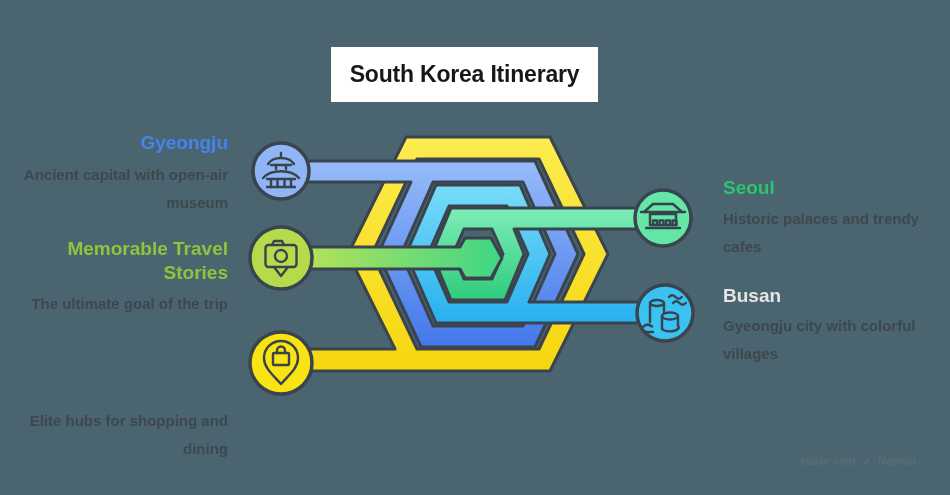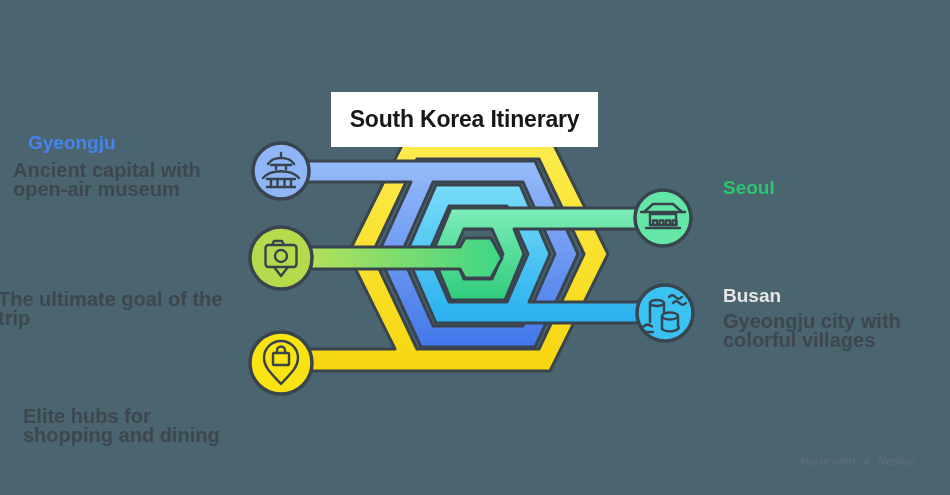--- a/index.html
+++ b/index.html
@@ -4,28 +4,28 @@
 <style>
   html,body{margin:0;padding:0;background:#33444c;}
   #stage{
     position:relative;width:950px;height:495px;overflow:hidden;
     background:#4a656f;
     font-family:"Liberation Sans", sans-serif;
   }
   #diagram{position:absolute;left:0;top:0;}
   .title-box{
     position:absolute;left:331px;top:47px;width:267px;height:55px;
-    background:#ffffff;display:flex;align-items:center;justify-content:center;margin-top:45px;
+    background:#ffffff;display:flex;align-items:center;justify-content:center;
   }
   .title-box h1{
     margin:0;font-size:23px;font-weight:800;color:#15181b;letter-spacing:-0.2px;white-space:nowrap;
   }
   .lbl{position:absolute;font-size:19px;font-weight:700;line-height:24px;}
-  .desc{position:absolute;font-size:20px;font-weight:700;line-height:19px;color:#3e474e;}
-  .left-col{text-align:left;}
+  .desc{position:absolute;font-size:15px;font-weight:700;line-height:28px;color:#3e474e;}
+  .left-col{text-align:right;}
   .right-col{text-align:left;}
   .watermark{
     position:absolute;right:34px;top:455px;display:flex;align-items:center;gap:5px;
     font-size:11.5px;font-weight:700;color:#5c6e75;opacity:.9;
   }
   .watermark svg{display:block;}
 </style>
 </head>
 <body>
 
@@ -132,25 +132,27 @@
     </g>
   </svg>
 
   <div class="title-box">
     <h1>South Korea Itinerary</h1>
   </div>
 
   <div class="lbl left-col" style="right: 722px; top: 131px; width: 200px; color: rgb(69, 132, 239);">Gyeongju</div>
   <div class="desc left-col" style="right:722px;top:161px;width:215px;">Ancient capital with open-air museum</div>
 
+  <div class="lbl left-col" style="right: 722px; top: 237px; width: 175px; color: rgb(143, 196, 60);">Memorable Travel Stories</div>
   <div class="desc left-col" style="right:722px;top:290px;width:230px;">The ultimate goal of the trip</div>
 
   <div class="desc left-col" style="right:722px;top:407px;width:205px;">Elite hubs for shopping and dining</div>
 
   <div class="lbl right-col" style="left: 723px; top: 176px; width: 200px; color: rgb(44, 196, 110);">Seoul</div>
+  <div class="desc right-col" style="left:723px;top:205px;width:205px;">Historic palaces and trendy cafes</div>
 
   <div class="lbl right-col" style="left: 723px; top: 284px; width: 200px; color: #e5e5e5;">Busan</div>
   <div class="desc right-col" style="left:723px;top:312px;width:198px;">Gyeongju city with colorful villages</div>
 
   <div class="watermark">
     <span>Made with</span>
     <svg width="12" height="12" viewBox="0 0 12 12">
       <path d="M1,11 L7.5,1 L6.3,6 L11,4 L3,11 Z" fill="#5c6e75" stroke="none"></path>
     </svg>
     <span>Napkin</span>

